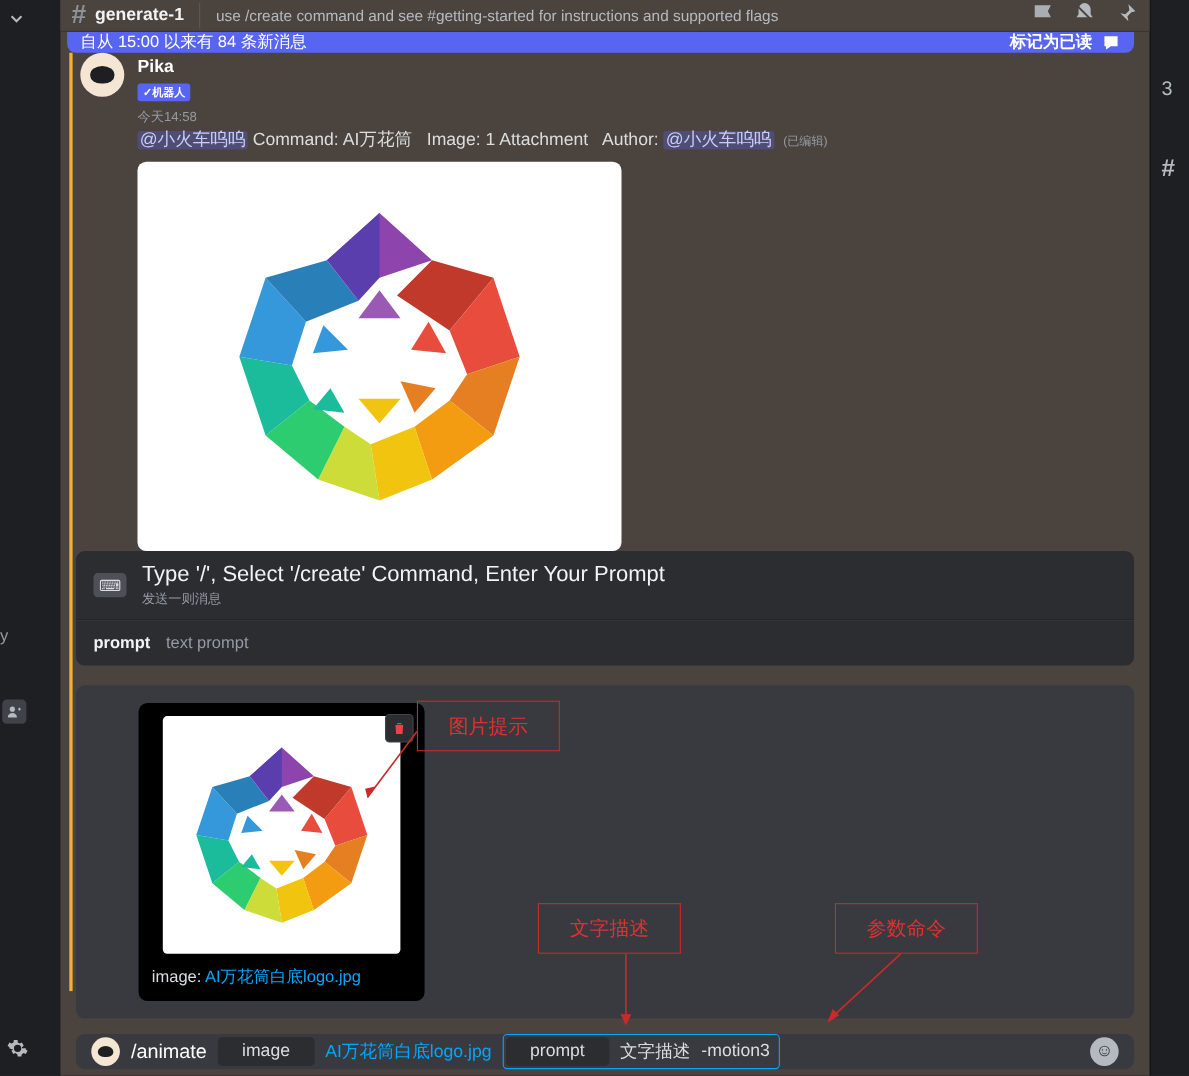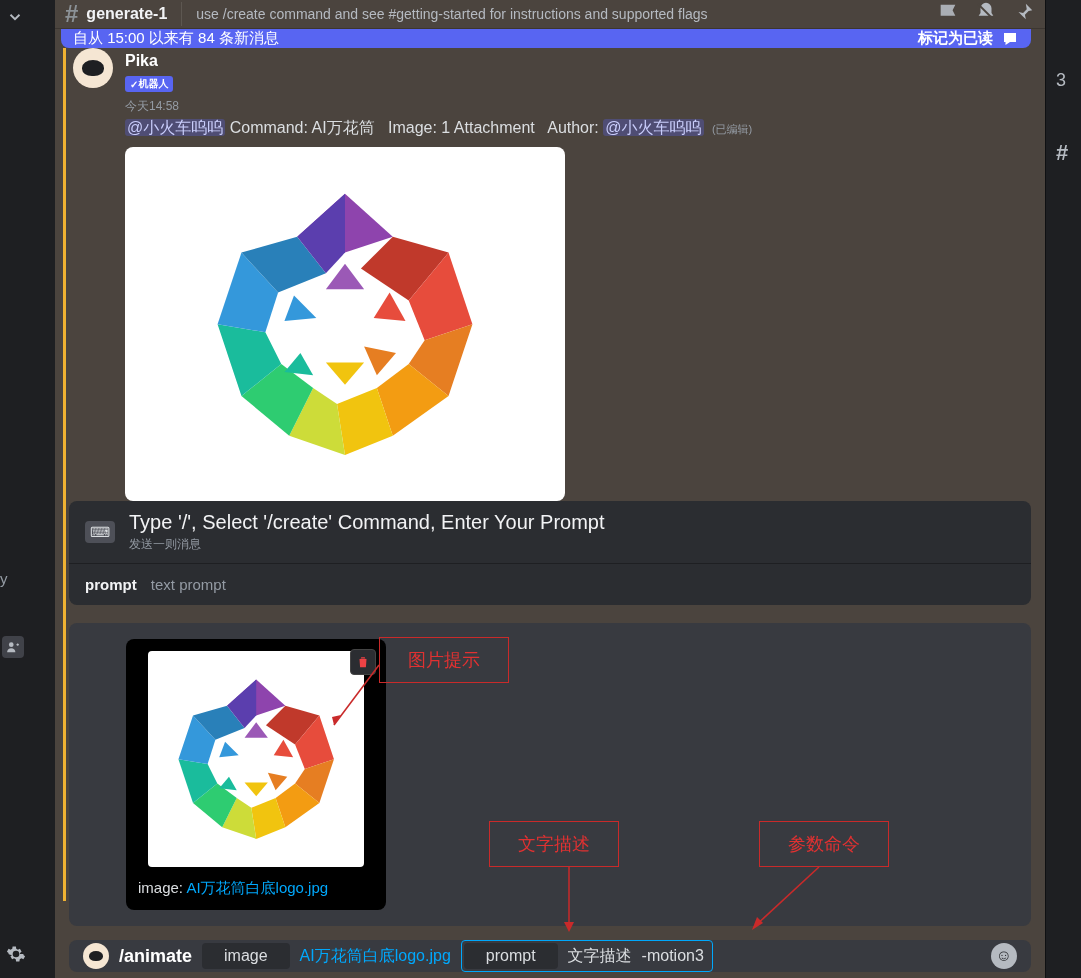--- a/index.html
+++ b/index.html
@@ -138,21 +138,21 @@
 .input-bar {
   margin: 14px 14px 12px 14px; background:#383a40; border-radius:8px;
   height:52px; display:flex; align-items:center; padding: 0 14px; gap:10px;
   position:relative;
 }
 .input-bar .app-av {
   width:26px;height:26px;border-radius:50%;background:#f5e6d3;
   display:flex;align-items:center;justify-content:center;
 }
 .input-bar .app-av::after{content:"";width:14px;height:10px;background:#1e1f22;border-radius:50% 50% 45% 45%;}
-.input-bar .cmd { color:#fff; font-weight:700; font-size:18px;}
+.input-bar .cmd { color:#fff; font-weight:400; font-size:18px;}
 .input-bar .chip {
   background:#2b2d31; border-radius:4px; padding:4px 22px; color:#dbdee1; font-size:16px;
 }
 .input-bar .chip-link { color:#00a8fc; }
 .input-bar .chip-group {
   display:inline-flex; align-items:center; gap:10px;
   border:1px solid #00a8fc; border-radius:4px; padding:2px 8px 2px 2px;
 }
 .input-bar .chip-group .chip { background:#2b2d31;}
 .input-bar .ptext { color:#dbdee1; font-size:16px;}

